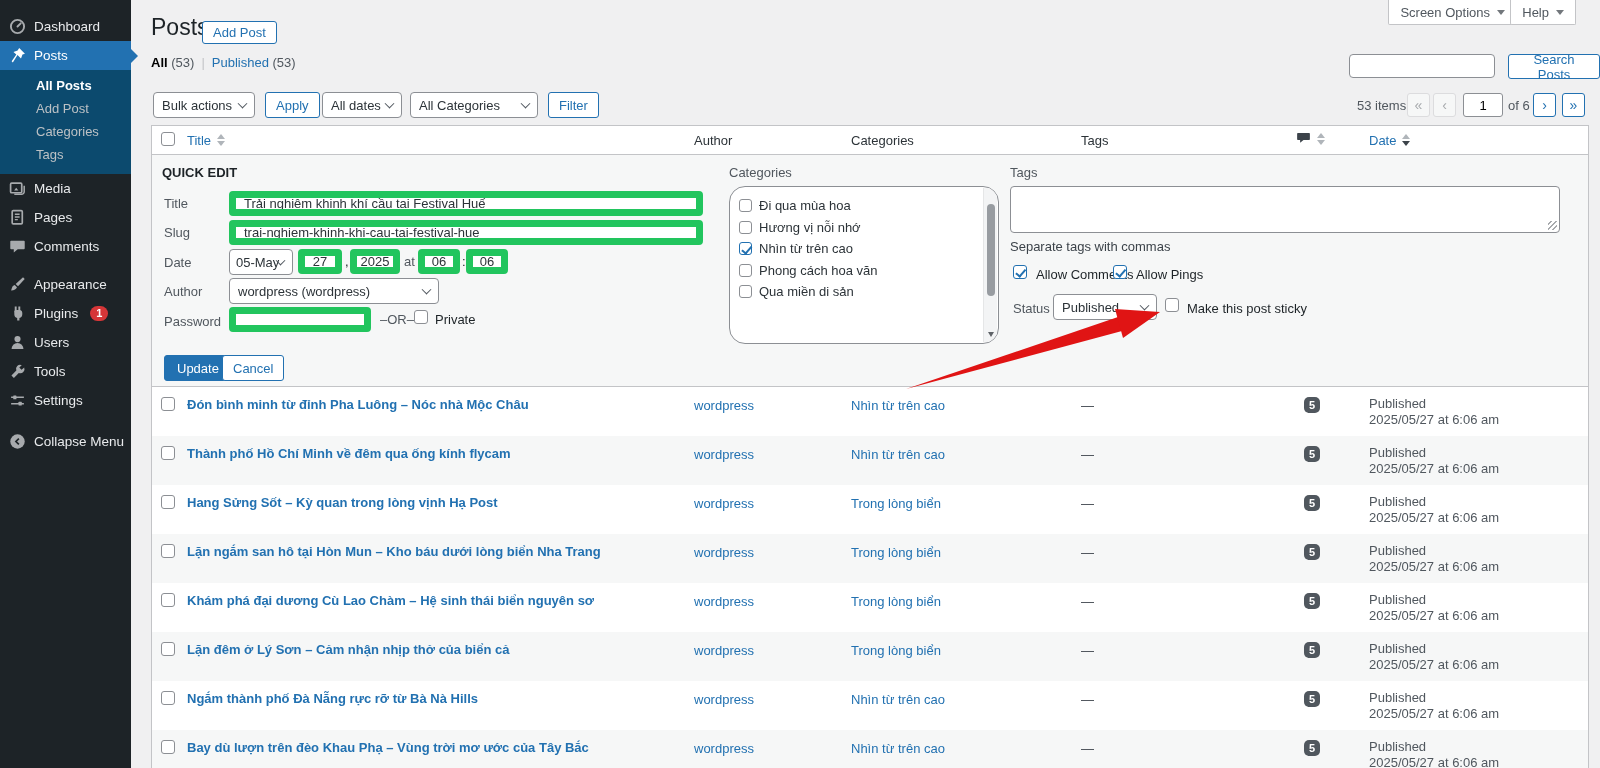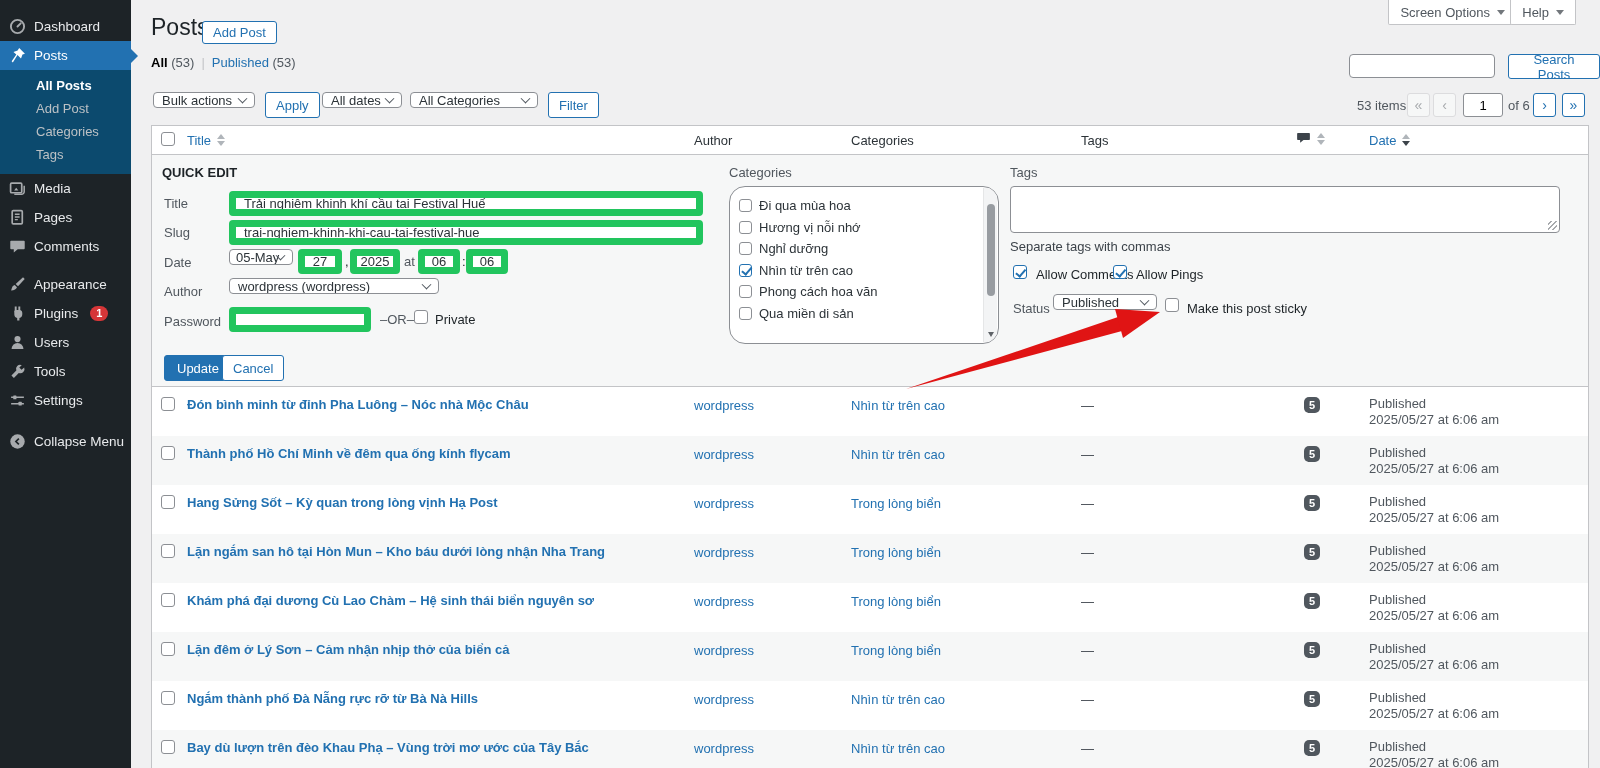--- a/index.html
+++ b/index.html
@@ -38,21 +38,21 @@
   #views .cnt{color:#50575e;font-weight:400}
   #views .vsep{color:#c3c4c7;margin:0 7px}
   #views .v-pub a{color:#2271b1}
 
   #search-input{position:absolute;left:1218px;top:54px;width:146px;height:24px;border:1px solid #8c8f94;border-radius:4px;background:#fff;padding:0 6px;font-size:13px}
   #search-btn{position:absolute;left:1377px;top:54px;height:25px}
 
   .btn-sec{color:#2271b1;border:1px solid #2271b1;background:#fff;border-radius:3px;font-size:13px;padding:0 10px;height:26px;display:inline-flex;align-items:center;cursor:pointer;font-family:inherit}
   .btn-pri{color:#fff;border:1px solid #2271b1;background:#2271b1;border-radius:3px;font-size:13px;padding:0 12px;height:26px;display:inline-flex;align-items:center;cursor:pointer;font-family:inherit}
 
-  .wpselect{position:absolute;height:16px;background:#fff;border:1px solid #8c8f94;border-radius:4px;display:flex;align-items:flex-start;padding:0 22px 0 8px;font-size:13px;color:#2c3338;cursor:pointer;white-space:nowrap;overflow:hidden}
+  .wpselect{position:absolute;height:26px;background:#fff;border:1px solid #8c8f94;border-radius:4px;display:flex;align-items:center;padding:0 22px 0 8px;font-size:13px;color:#2c3338;cursor:pointer;white-space:nowrap;overflow:hidden}
   .wpselect::after{content:"";position:absolute;right:8px;top:50%;width:6px;height:6px;border-right:1.8px solid #50575e;border-bottom:1.8px solid #50575e;transform:translateY(-70%) rotate(45deg)}
 
   
   #bulk-select{left:22px;top:92px;width:102px}
   #apply-btn{position:absolute;left:134px;top:92px}
   #dates-select{left:191px;top:92px;width:80px}
   #cats-select{left:279px;top:92px;width:128px}
   #filter-btn{position:absolute;left:417px;top:92px}
 
   
@@ -338,24 +338,20 @@
         <ul id="cat-list">
             <li>
               <span class="wpcb small"></span>
               <span>Đi qua mùa hoa</span>
             </li>
             <li>
               <span class="wpcb small"></span>
               <span>Hương vị nỗi nhớ</span>
             </li>
             <li>
-              <span class="wpcb small"></span>
-              <span>Nghỉ dưỡng</span>
-            </li>
-            <li>
               <span class="wpcb small checked"></span>
               <span>Nhìn từ trên cao</span>
             </li>
             <li>
               <span class="wpcb small"></span>
               <span>Phong cách hoa văn</span>
             </li>
             <li>
               <span class="wpcb small"></span>
               <span>Qua miền di sản</span>
@@ -419,21 +415,21 @@
           <div class="c-cat"><a>Trong lòng biển</a></div>
           <div class="c-tags"><span>—</span></div>
           <div class="c-comm"><span class="cbubble">5</span></div>
           <div class="c-date">
             <div>Published</div>
             <div>2025/05/27 at 6:06 am</div>
           </div>
         </div>
         <div class="grid-row post-row alt">
           <div class="c-cb"><span class="wpcb"></span></div>
-          <div class="c-title"><a>Lặn ngắm san hô tại Hòn Mun – Kho báu dưới lòng nhận Nha Trang</a></div>
+          <div class="c-title"><a>Lặn ngắm san hô tại Hòn Mun – Kho báu dưới lòng biển Nha Trang</a></div>
           <div class="c-author"><a>wordpress</a></div>
           <div class="c-cat"><a>Trong lòng biển</a></div>
           <div class="c-tags"><span>—</span></div>
           <div class="c-comm"><span class="cbubble">5</span></div>
           <div class="c-date">
             <div>Published</div>
             <div>2025/05/27 at 6:06 am</div>
           </div>
         </div>
         <div class="grid-row post-row">

